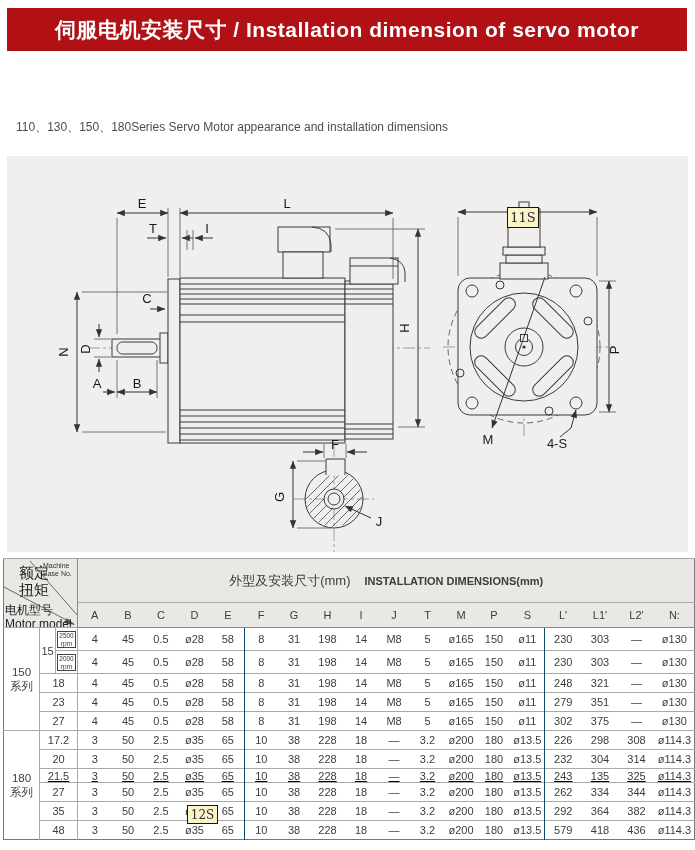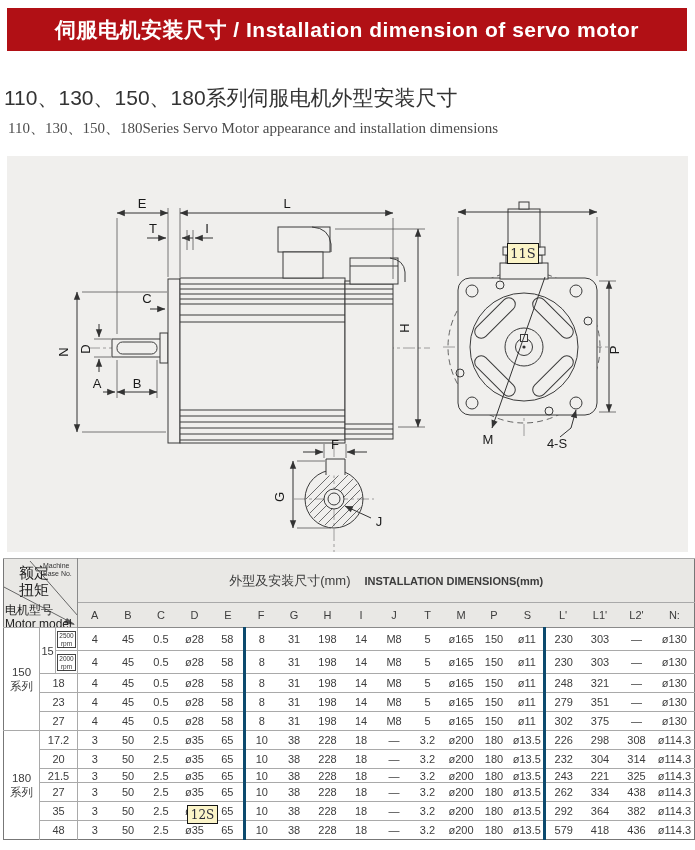--- a/index.html
+++ b/index.html
@@ -4,66 +4,65 @@
 <style>
   html,body{margin:0;padding:0;background:#fff;}
   #page{position:relative;width:695px;height:850px;background:#ffffff;overflow:hidden;
         font-family:"Liberation Sans",sans-serif;}
   
   #banner{position:absolute;left:7px;top:8px;width:680px;height:43px;background:#b11015;
           display:flex;align-items:center;justify-content:center;}
   #banner span{color:#fff;font-size:21px;font-weight:bold;letter-spacing:.5px;}
   
   #title-cn{position:absolute;left:4px;top:84px;font-size:21px;color:#333;font-weight:500;}
-  #title-en{position:absolute;left:8px;top:119px;font-size:15px;color:#4d4d4d;font-family:Liberation Serif, serif;}
+  #title-en{position:absolute;left:16px;top:119px;font-size:12px;color:#4d4d4d;}
   
   #panel{position:absolute;left:7px;top:156px;width:681px;height:396px;background:#f0efed;}
   #drawsvg{position:absolute;left:0;top:0;}
   .dline{stroke:#3a3a3a;stroke-width:1;fill:none;}
   .dfill{fill:#f0efed;stroke:#3a3a3a;stroke-width:1;}
   .dim{stroke:#333;stroke-width:1;fill:none;}
   .ext{stroke:#555;stroke-width:.8;fill:none;}
   .cl{stroke:#888;stroke-width:.8;fill:none;stroke-dasharray:12 3 3 3;}
   .dash{stroke:#555;stroke-width:.9;fill:none;stroke-dasharray:6 4;}
   .lbl{font:13px "Liberation Sans",sans-serif;fill:#1a1a1a;}
   
   .tag{position:absolute;background:#fbf4c8;border:1.6px solid #151515;color:#2b2b3a;
        display:flex;align-items:center;justify-content:center;
        font-family:"DejaVu Serif",serif;z-index:5;box-sizing:border-box;}
-  #tag-11s{left:507px;top:207px;width:32px;height:21px;font-size:13px;margin-top:36px;}
+  #tag-11s{left:507px;top:207px;width:32px;height:21px;font-size:13px;}
   #tag-12s{left:187px;top:805px;width:31px;height:19px;font-size:12px;}
   
   #dimtable{position:absolute;left:3px;top:558px;width:691px;border-collapse:collapse;
             table-layout:fixed;border:1.5px solid #777;}
   #dimtable td,#dimtable th{border-top:1px solid #a9a9a9;padding:0;margin:0;text-align:center;
             font-weight:normal;color:#3c3c3c;font-size:11px;overflow:hidden;white-space:nowrap;}
   #dimtable thead td,#dimtable thead th{background:#e9e8e5;}
   tr.letters th{font-size:12px;color:#222;border-bottom:1px solid #8a8a8a;height:24px;}
   #corner{position:relative;border-right:1px solid #8a8a8a;}
   #corner .cpos{position:absolute;white-space:pre-line;text-align:left;line-height:1.15;}
   #span-header{font-size:12.5px;color:#222;height:43px;padding-right:86px;}
   #span-header .cnh{font-size:13px;margin-right:14px;}
   #span-header .enh{font-weight:bold;}
   td.series,td.torque,td.rpmcell{border-right:1px solid #a9a9a9;background:#fff;}
   td.series div{white-space:pre-line;line-height:1.25;font-size:11.5px;color:#3c3c3c;}
-  td.vline{border-right:3px solid #0c4a6e;}
+  td.vline{border-right:1px solid #0c4a6e;}
   .rpm-box{margin:2px 1px 1px 1px;border:1px solid #444;font-size:6.5px;line-height:1.2;
            white-space:pre-line;color:#333;}
   tr.gsep td{border-top:1.4px solid #8a8a8a;}
 </style>
 </head>
 <body>
 
 <div id="page">
 
   <div id="banner">
     <span>伺服电机安装尺寸 / Installation dimension of servo motor</span>
   </div>
 
-  <div id="title-cn">110、130、150、180系列伺服电机外型安装尺寸</div>
   <div id="title-en">110、130、150、180Series Servo Motor appearance and installation dimensions</div>
 
   <div id="panel">
     <svg id="drawsvg" width="681" height="396" viewBox="7 156 681 396">
       <defs>
         <marker id="ah" markerWidth="10" markerHeight="8" refX="8.3" refY="4" orient="auto-start-reverse" markerUnits="userSpaceOnUse">
           <path d="M0.5,0.8 L8.5,4 L0.5,7.2 Z" fill="#333"></path>
         </marker>
         <clipPath id="secclip">
             <circle cx="334" cy="499" r="28"></circle>
@@ -442,38 +441,38 @@
           <td>—</td>
           <td>3.2</td>
           <td>ø200</td>
           <td>180</td>
           <td class="vline">ø13.5</td>
           <td>232</td>
           <td>304</td>
           <td>314</td>
           <td>ø114.3</td>
         </tr>
-        <tr style="height: 14px;">
+        <tr style="height: 14px; text-decoration: underline;">
           <td class="torque" colspan="2">21.5</td>
           <td>3</td>
           <td>50</td>
           <td>2.5</td>
           <td>ø35</td>
           <td class="vline">65</td>
           <td>10</td>
           <td>38</td>
           <td>228</td>
           <td>18</td>
           <td>—</td>
           <td>3.2</td>
           <td>ø200</td>
           <td>180</td>
           <td class="vline">ø13.5</td>
           <td>243</td>
-          <td>221</td>
+          <td>135</td>
           <td>325</td>
           <td>ø114.3</td>
         </tr>
         <tr style="height: 19px;">
           <td class="torque" colspan="2">27</td>
           <td>3</td>
           <td>50</td>
           <td>2.5</td>
           <td>ø35</td>
           <td class="vline">65</td>
@@ -481,21 +480,21 @@
           <td>38</td>
           <td>228</td>
           <td>18</td>
           <td>—</td>
           <td>3.2</td>
           <td>ø200</td>
           <td>180</td>
           <td class="vline">ø13.5</td>
           <td>262</td>
           <td>334</td>
-          <td>438</td>
+          <td>344</td>
           <td>ø114.3</td>
         </tr>
         <tr style="height: 19px;">
           <td class="torque" colspan="2">35</td>
           <td>3</td>
           <td>50</td>
           <td>2.5</td>
           <td>ø35</td>
           <td class="vline">65</td>
           <td>10</td>

